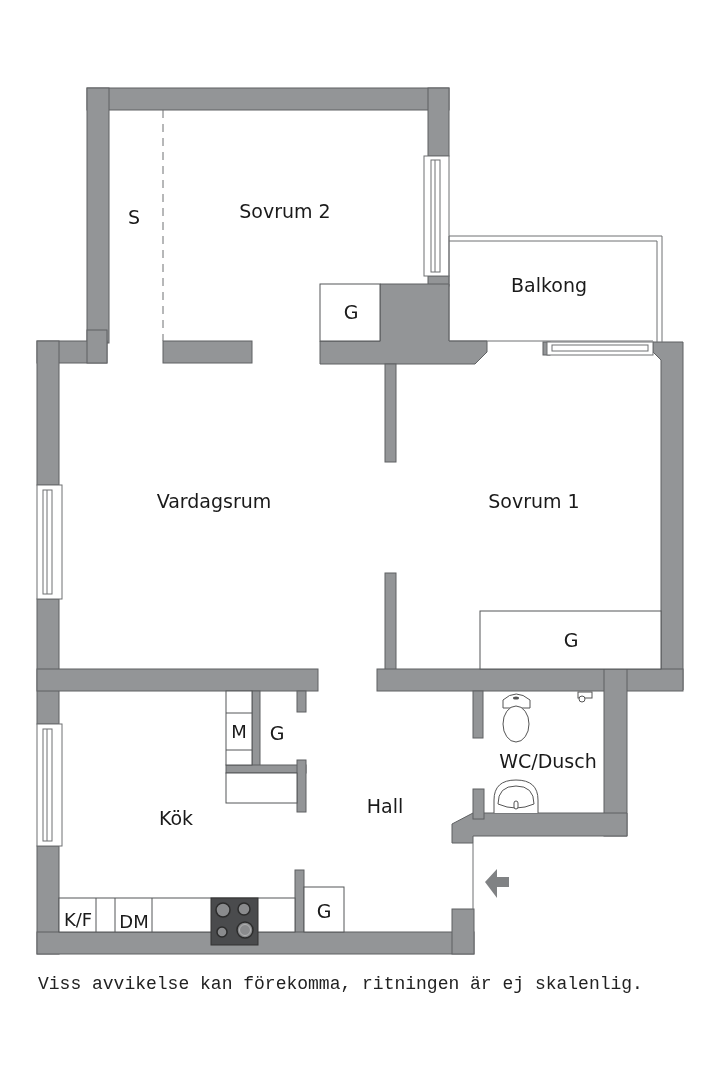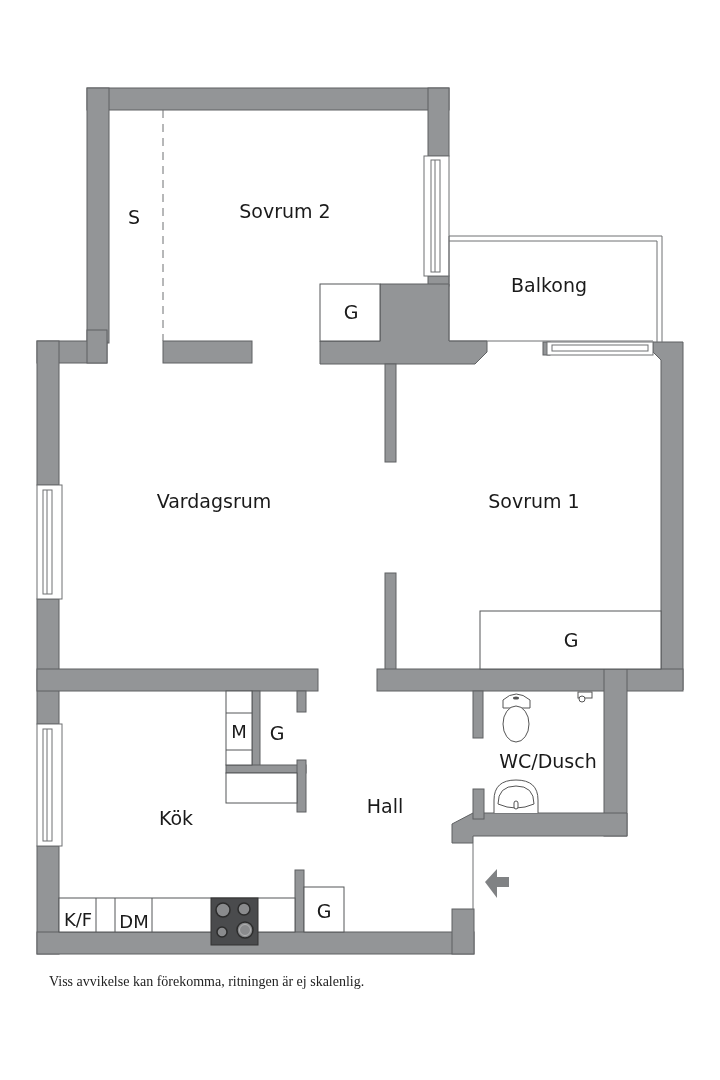--- a/index.html
+++ b/index.html
@@ -3,21 +3,21 @@
 <meta charset="utf-8">
 <style>
   html, body { margin: 0; padding: 0; background: #ffffff; }
   body { width: 720px; height: 1080px; position: relative; overflow: hidden; font-family: "DejaVu Sans", sans-serif; }
   #plan { position: absolute; left: 0; top: 0; width: 720px; height: 1080px; }
   .wall { fill: #939597; stroke: #5f6163; stroke-width: 1; }
   .fix { fill: #ffffff; stroke: #555759; stroke-width: 1; }
   .win { fill: #ffffff; stroke: #6e7072; stroke-width: 1; }
   .label { font-family: "DejaVu Sans", sans-serif; font-size: 19px; fill: #1a1a1a; }
   .small { font-family: "DejaVu Sans", sans-serif; font-size: 18px; fill: #1a1a1a; }
-  .note { position: absolute; left: 38px; top: 974px; font-family: Liberation Serif, serif; font-size: 14px; color: #222; margin-left: 11px; }
+  .note { position: absolute; left: 38px; top: 974px; font-family: Liberation Mono, monospace; font-size: 18px; color: #222; }
 </style>
 </head>
 <body>
 
 <svg id="plan" viewBox="0 0 720 1080" xmlns="http://www.w3.org/2000/svg">
 
   <g>
 
     <rect class="wall" x="87" y="88" width="362" height="22"></rect>
 

